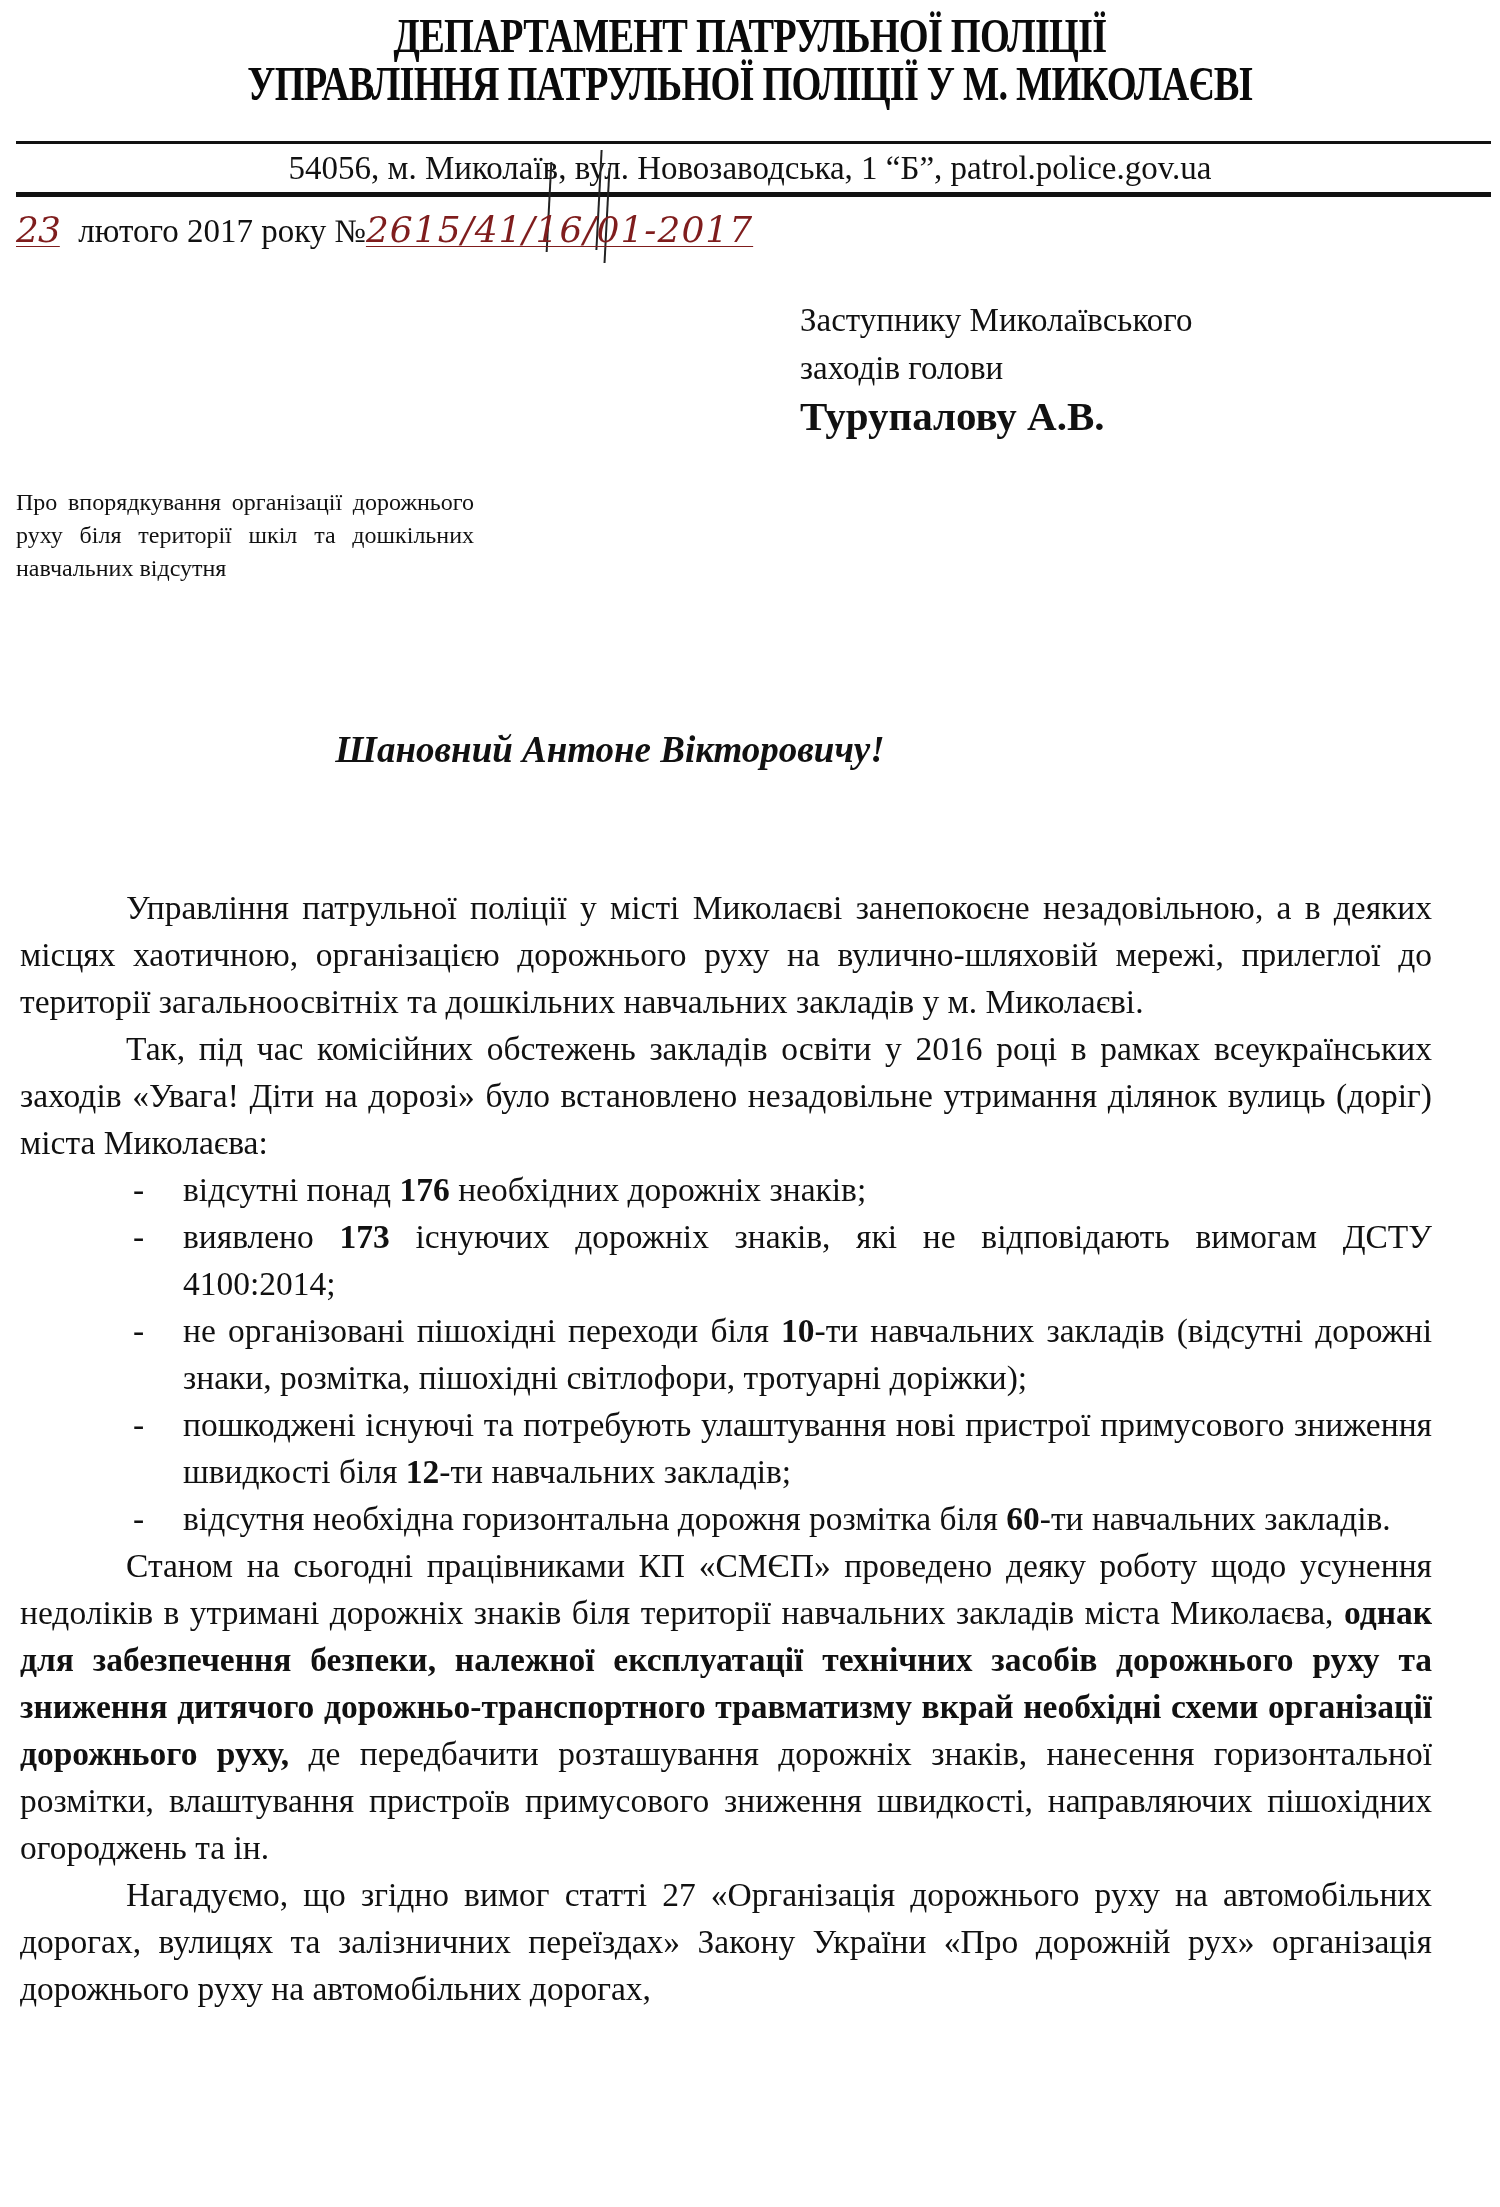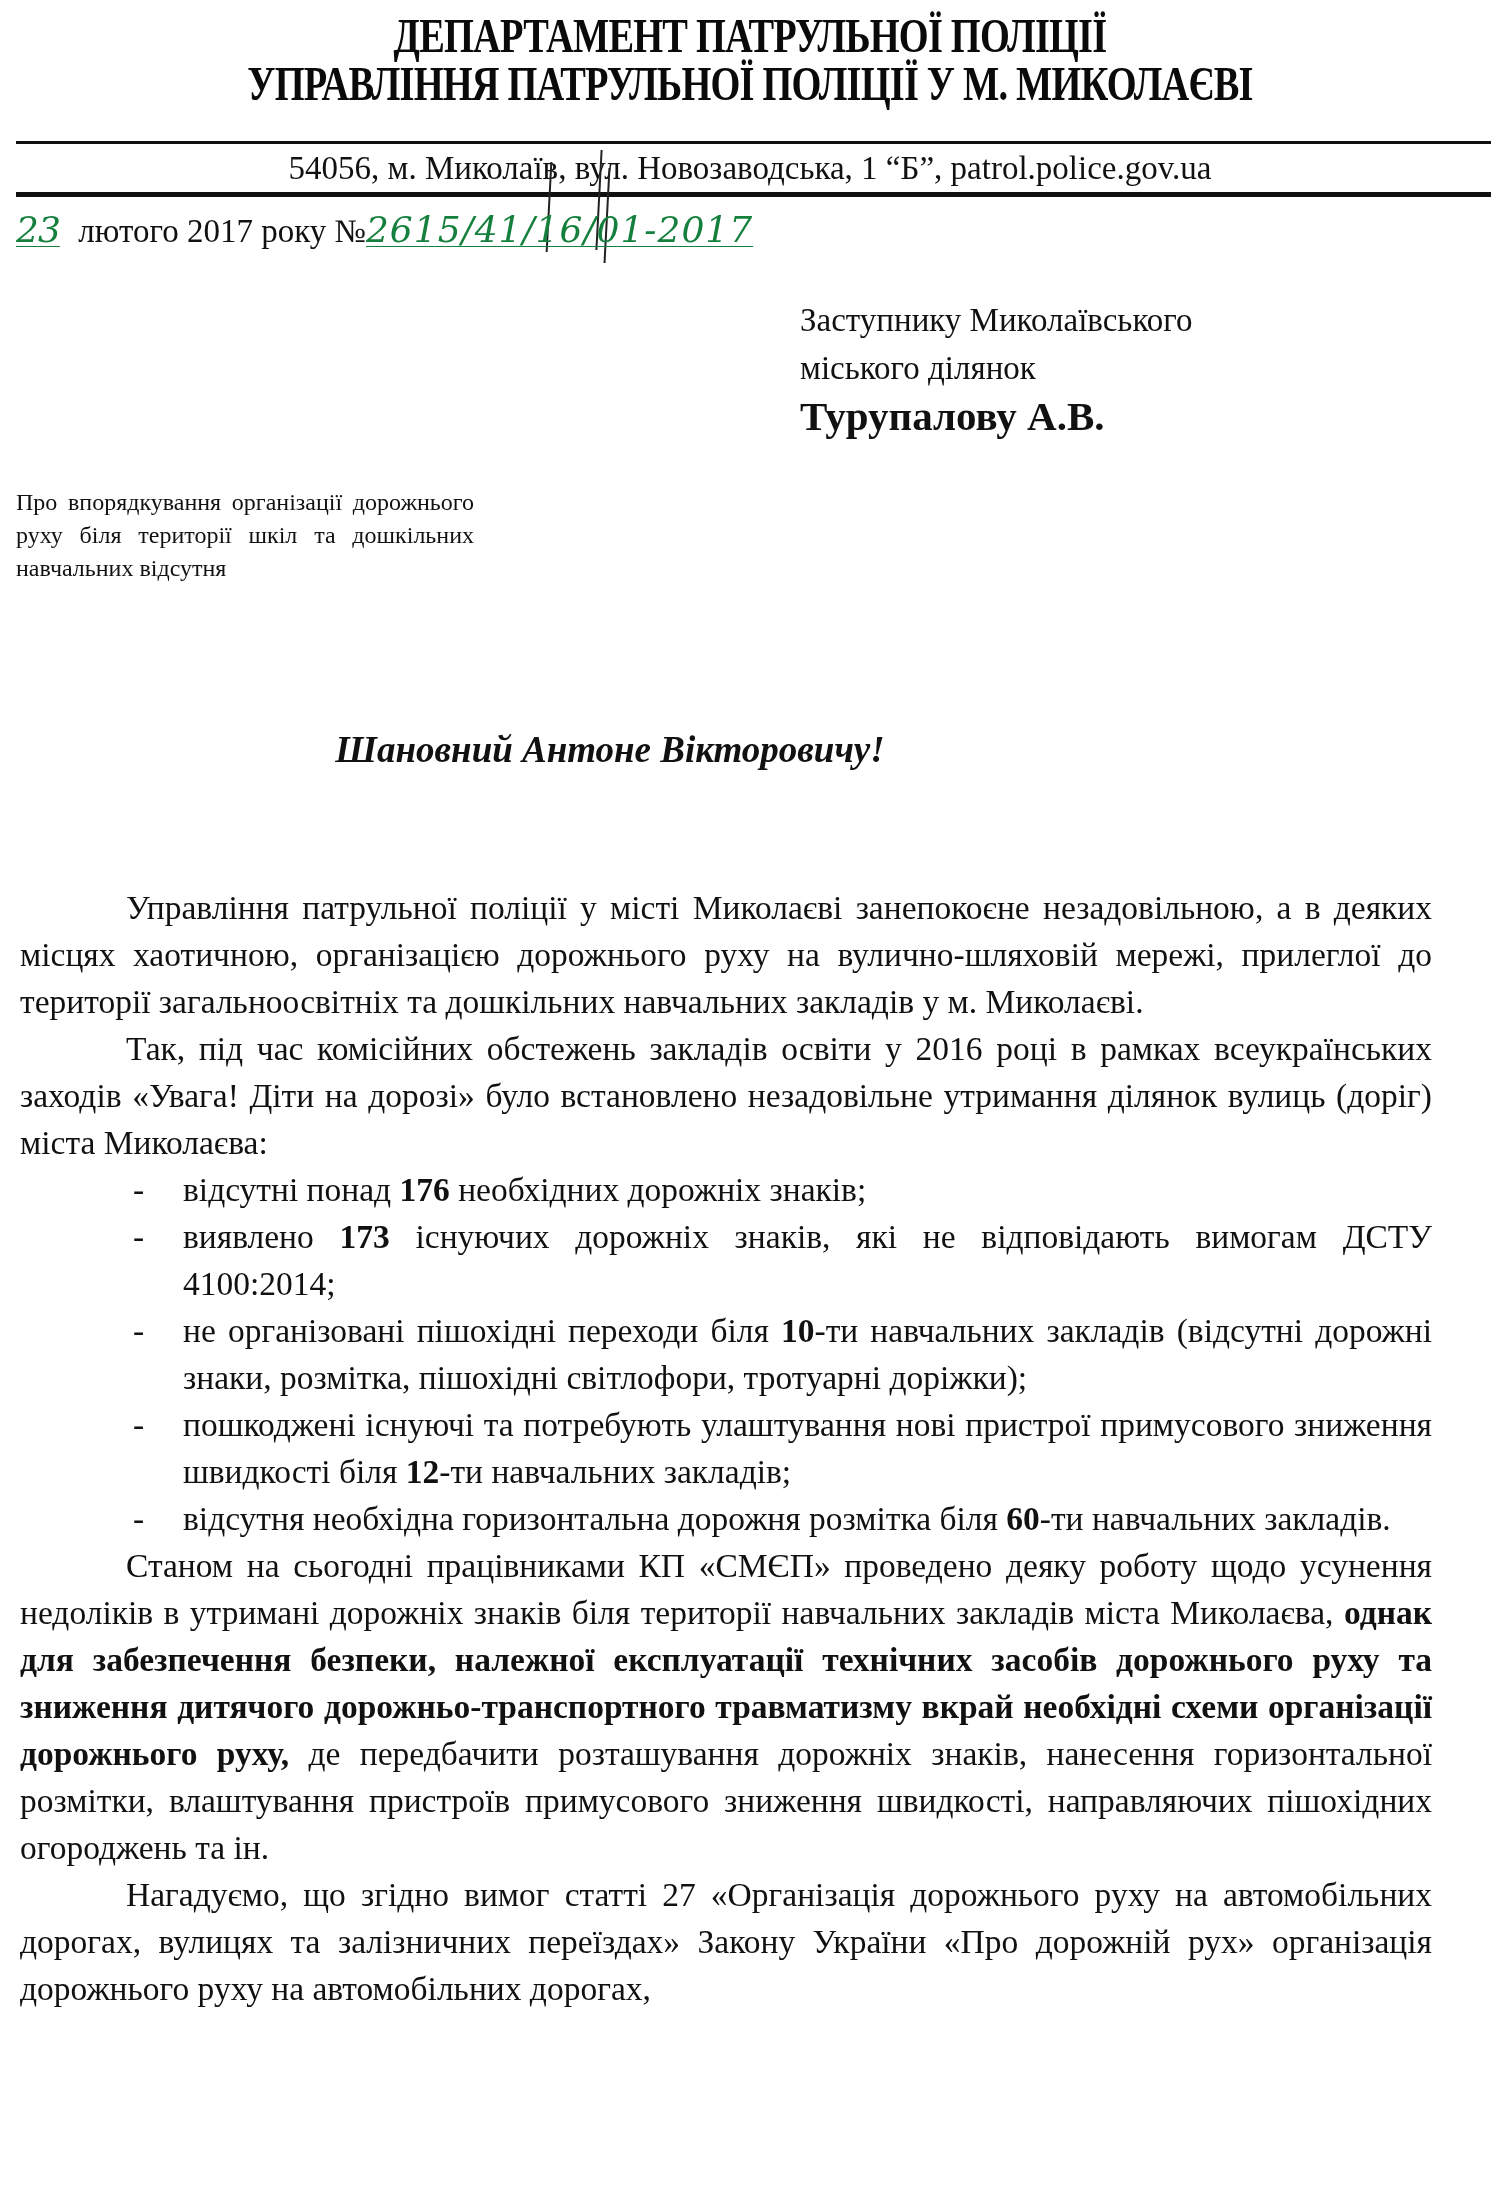--- a/index.html
+++ b/index.html
@@ -26,21 +26,21 @@
   }
 
   
   .date-line {
     position: absolute; top: 210px; left: 16px; font-size: 33px; line-height: 40px;
     white-space: nowrap;
   }
   .hand {
     font-family: "DejaVu Serif", serif; font-style: italic; font-size: 36px;
     display: inline-block; text-decoration: underline; text-underline-offset: 4px;
-    text-decoration-thickness: 1px; letter-spacing: -1px; color: #15803d;
+    text-decoration-thickness: 1px; letter-spacing: -1px; color: #7f1d1d;
   }
   .hand.day { width: 54px; }
   .hand.num { letter-spacing: 1px; }
   .reg-mark { position: absolute; width: 2px; background: #222; transform: rotate(3deg); }
 
   
   .addressee {
     position: absolute; top: 296px; left: 800px; font-size: 33px; line-height: 48px;
     white-space: nowrap;
   }
@@ -81,21 +81,21 @@
 <div class="reg-mark" style="left:598px; top:150px; height:100px;"></div>
 <div class="reg-mark" style="left:548px; top:162px; height:90px;"></div>
 <div class="reg-mark" style="left:606px; top:168px; height:95px;"></div>
 
 <div class="date-line">
   <span class="hand day">23</span><span> лютого 2017 року №</span><span class="hand num">2615/41/16/01-2017</span>
 </div>
 
 <div class="addressee">
   <div>Заступнику Миколаївського</div>
-  <div>міського ділянок</div>
+  <div>заходів голови</div>
   <div class="name">Турупалову А.В.</div>
 </div>
 
 <div class="subject">Про впорядкування організації дорожнього руху біля території шкіл та дошкільних навчальних відсутня</div>
 
 <div class="salutation">Шановний Антоне Вікторовичу!</div>
 
 <div class="body-text">
   <p class="para">Управління патрульної поліції у місті Миколаєві занепокоєне незадовільною, а в деяких місцях хаотичною, організацією дорожнього руху на вулично-шляховій мережі, прилеглої до території загальноосвітніх та дошкільних навчальних закладів у м. Миколаєві.</p>
   <p class="para">Так, під час комісійних обстежень закладів освіти у 2016 році в рамках всеукраїнських заходів «Увага! Діти на дорозі» було встановлено незадовільне утримання ділянок вулиць (доріг) міста Миколаєва:</p>

